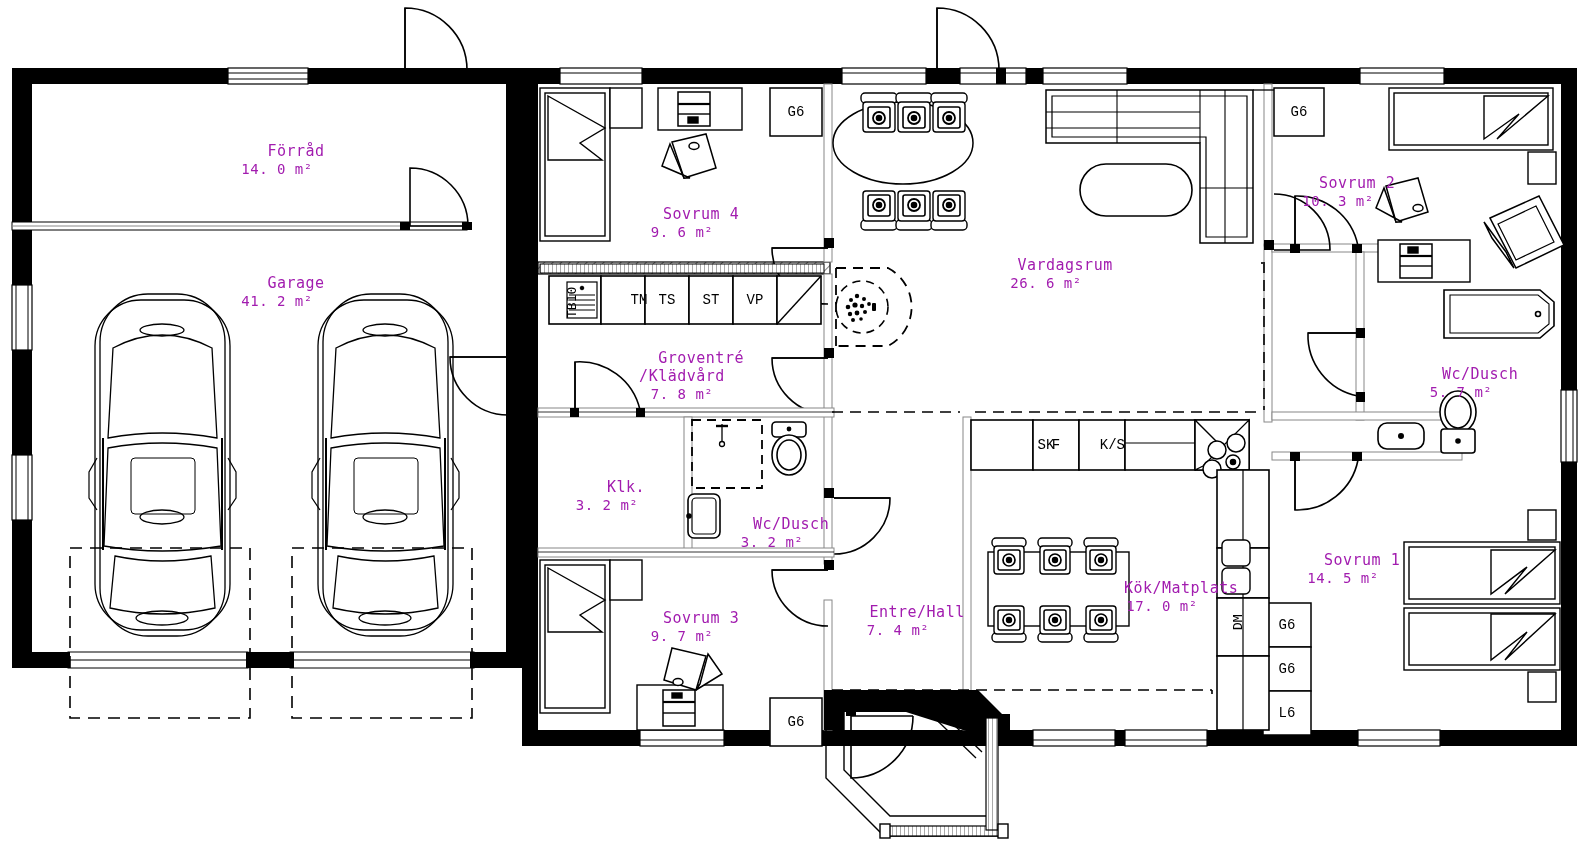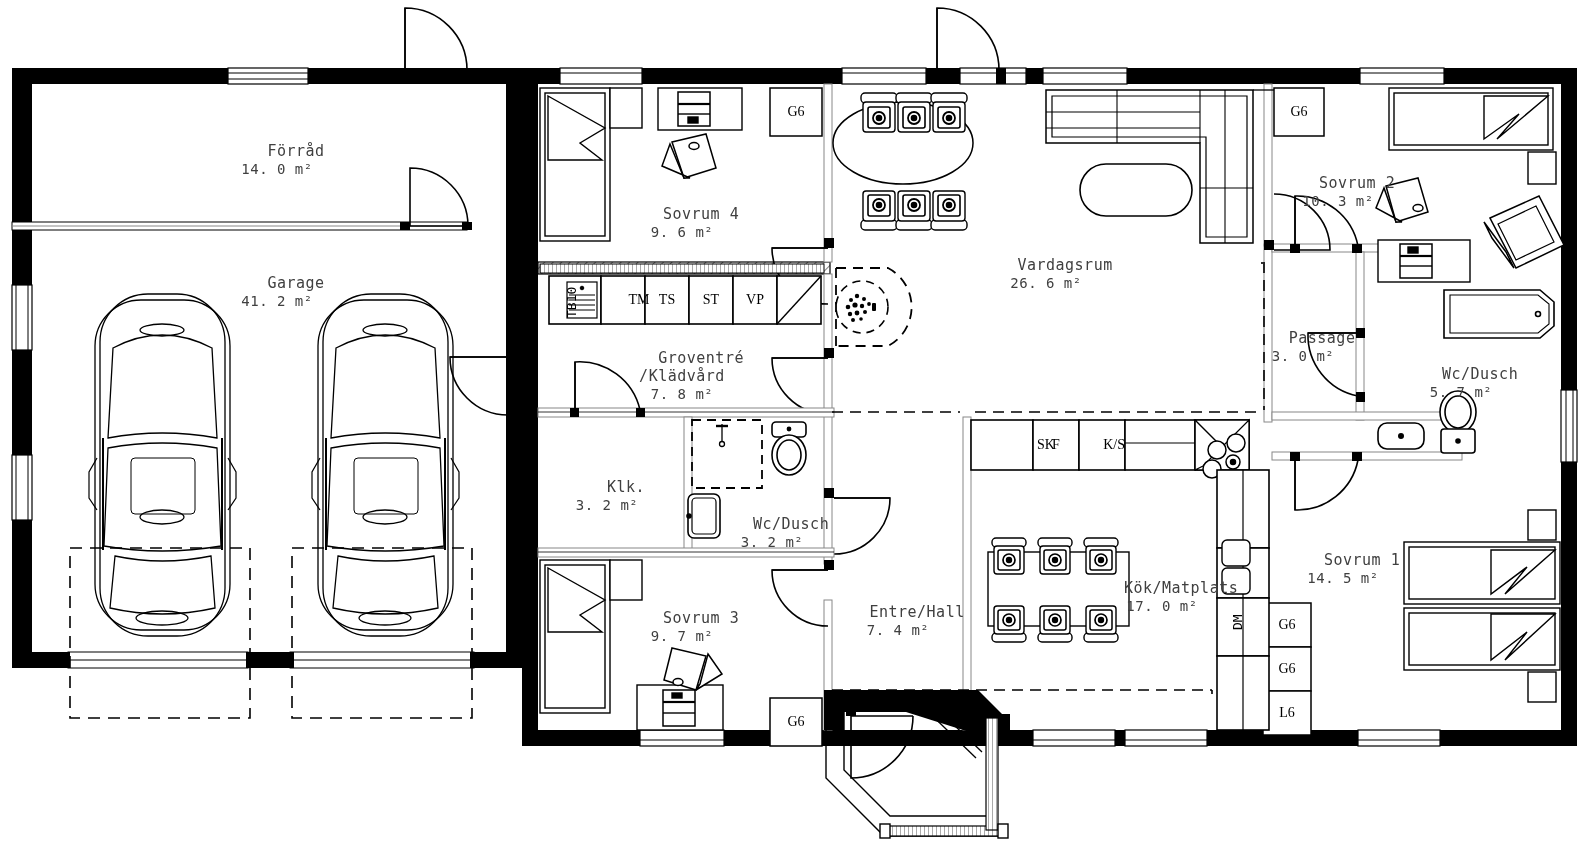--- a/index.html
+++ b/index.html
@@ -1,22 +1,22 @@
 <!DOCTYPE html>
 <html><head>
 <meta charset="utf-8">
 <style>
   html,body{margin:0;padding:0;background:#ffffff;}
   body{font-family:"DejaVu Sans Mono","Liberation Mono",monospace;}
   #plan-root{position:relative;width:1589px;height:853px;background:#ffffff;overflow:hidden;}
   #plan-svg{position:absolute;left:0;top:0;}
-  .rlabel{position:absolute;text-align:center;color:#404040;font-family:"DejaVu Sans Mono","Liberation Mono",monospace;
+  .rlabel{position:absolute;text-align:center;color:#a21caf;font-family:"DejaVu Sans Mono","Liberation Mono",monospace;
           font-size:15px;line-height:18px;letter-spacing:0.5px;white-space:pre;pointer-events:none;}
   .rlabel .ln2{display:block;font-size:14px;}
-  .clabel{position:absolute;text-align:center;color:#000;font-family:Liberation Serif, serif;
+  .clabel{position:absolute;text-align:center;color:#000;font-family:Liberation Mono, monospace;
           font-size:14px;line-height:14px;white-space:pre;}
   .vlabel{position:absolute;color:#000;font-family:"DejaVu Sans Mono","Liberation Mono",monospace;
           font-size:13px;white-space:pre;transform:rotate(-90deg);transform-origin:left top;}
 </style>
 </head>
 <body>
 
 <div id="plan-root">
 
   <svg id="plan-svg" width="1589" height="853" viewBox="0 0 1589 853">
@@ -585,23 +585,20 @@
   </div>
   <div class="rlabel" style="left:956px;top:238px;width:180px;">
     <span>Vardagsrum</span><span class="ln2">26. 6 m²</span>
   </div>
   <div class="rlabel" style="left:1072px;top:561px;width:180px;">
     <span>Kök/Matplats</span><span class="ln2">17. 0 m²</span>
   </div>
   <div class="rlabel" style="left:1268px;top:156px;width:140px;">
     <span>Sovrum 2</span><span class="ln2">10. 3 m²</span>
   </div>
-  <div class="rlabel" style="left:1233px;top:311px;width:140px;">
-    <span>Passage</span><span class="ln2">3. 0 m²</span>
-  </div>
   <div class="rlabel" style="left:1391px;top:347px;width:140px;">
     <span>Wc/Dusch</span><span class="ln2">5. 7 m²</span>
   </div>
   <div class="rlabel" style="left:1273px;top:533px;width:140px;">
     <span>Sovrum 1</span><span class="ln2">14. 5 m²</span>
   </div>
 
   <div class="vlabel" style="left:564px;top:318px;">TB10</div>
   <div class="clabel" style="left:601px;top:293px;width:44px;margin-left:16px;">TM</div>
   <div class="clabel" style="left:645px;top:293px;width:44px;">TS</div>

